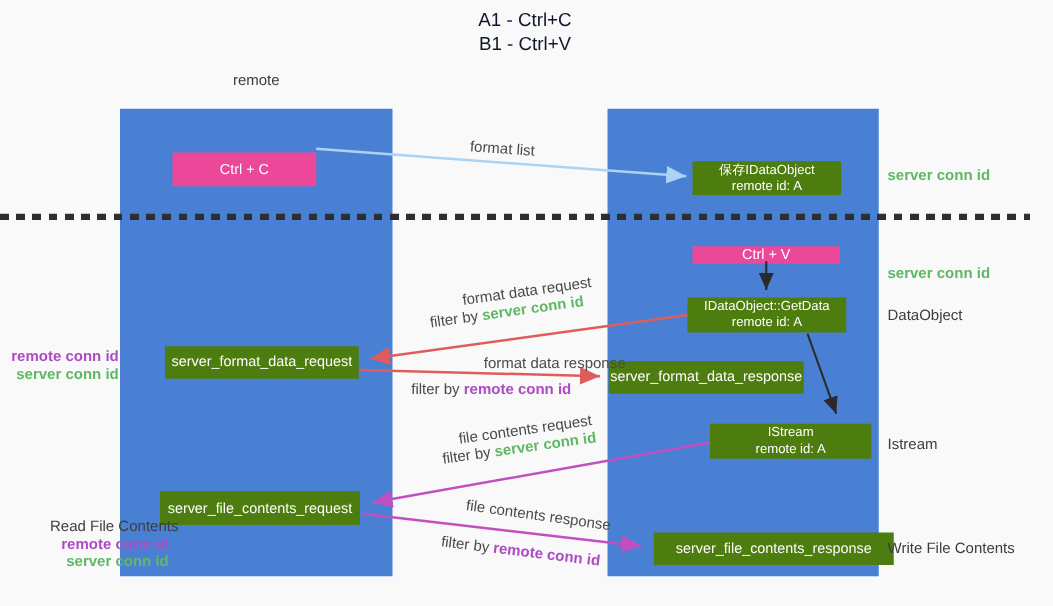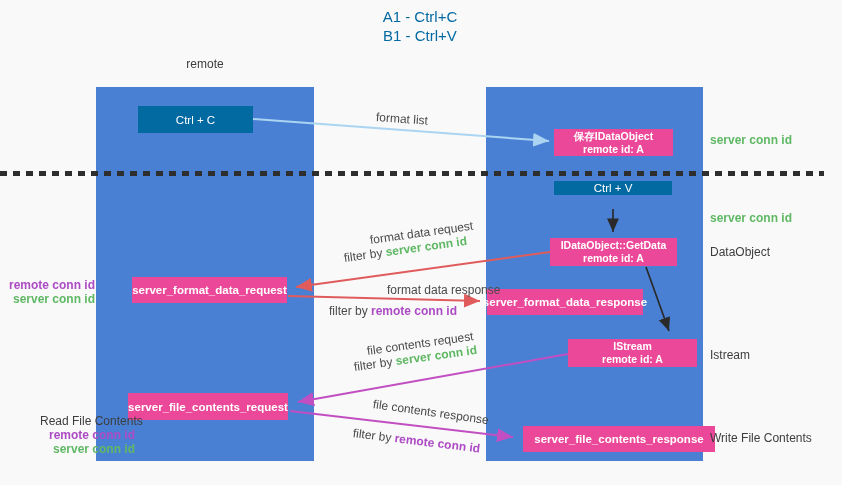--- a/index.html
+++ b/index.html
@@ -6,37 +6,37 @@
   body{
     width:842px;height:485px;
     background:#f9f9f9;
     font-family:"Liberation Sans", sans-serif;
     color:#3d3d3d;
     position:relative;
     overflow:hidden;
   }
   .abs{position:absolute;}
   
-  .title{left:310px;top:7px;width:220px;text-align:center;font-size:15px;line-height:19px;color:#0369a1;}
+  .title{left:310px;top:7px;width:220px;text-align:center;font-size:15px;line-height:19px;color:#0f172a;}
   
   .col-header{text-align:center;font-size:12px;line-height:14px;color:#3c3c3c;top:57px;}
   .col-header.left{left:96px;width:218px;}
   .col-header.right{left:510px;width:217px;margin-top:44px;}
   
   .lifeline{top:87px;height:374px;background:#4a80d4;z-index:1;}
   .lifeline.left{left:96px;width:218px;}
   .lifeline.right{left:486px;width:217px;}
   
   .divider{left:0;top:171px;width:824px;height:5px;z-index:2;
     background:repeating-linear-gradient(90deg,#2e2e2e 0 7px,transparent 7px 13px);}
   
   .node{z-index:3;display:flex;flex-direction:column;align-items:center;justify-content:center;
     color:#ffffff;text-align:center;box-sizing:border-box;}
-  .node.green{background:#0369a1;}
-  .node.orange{background:#ec4899;font-weight:bold;}
+  .node.green{background:#ec4899;margin-top:16px;}
+  .node.orange{background:#4d7c0f;}
   .node .l1,.node .l2{display:block;line-height:13px;}
   .fs11{font-size:11.5px;}
   .fs10{font-size:10.5px;}
   .n-ctrlc{left:138px;top:106px;width:115px;height:27px;}
   .n-saveobj{left:554px;top:129px;width:119px;height:27px;}
   .n-ctrlv{left:554px;top:181px;width:118px;height:14px;}
   .n-getdata{left:550px;top:238px;width:127px;height:28px;}
   .n-fmtreq{left:132px;top:277px;width:155px;height:26px;}
   .n-fmtresp{left:487px;top:289px;width:156px;height:26px;}
   .n-istream{left:568px;top:339px;width:129px;height:28px;}

